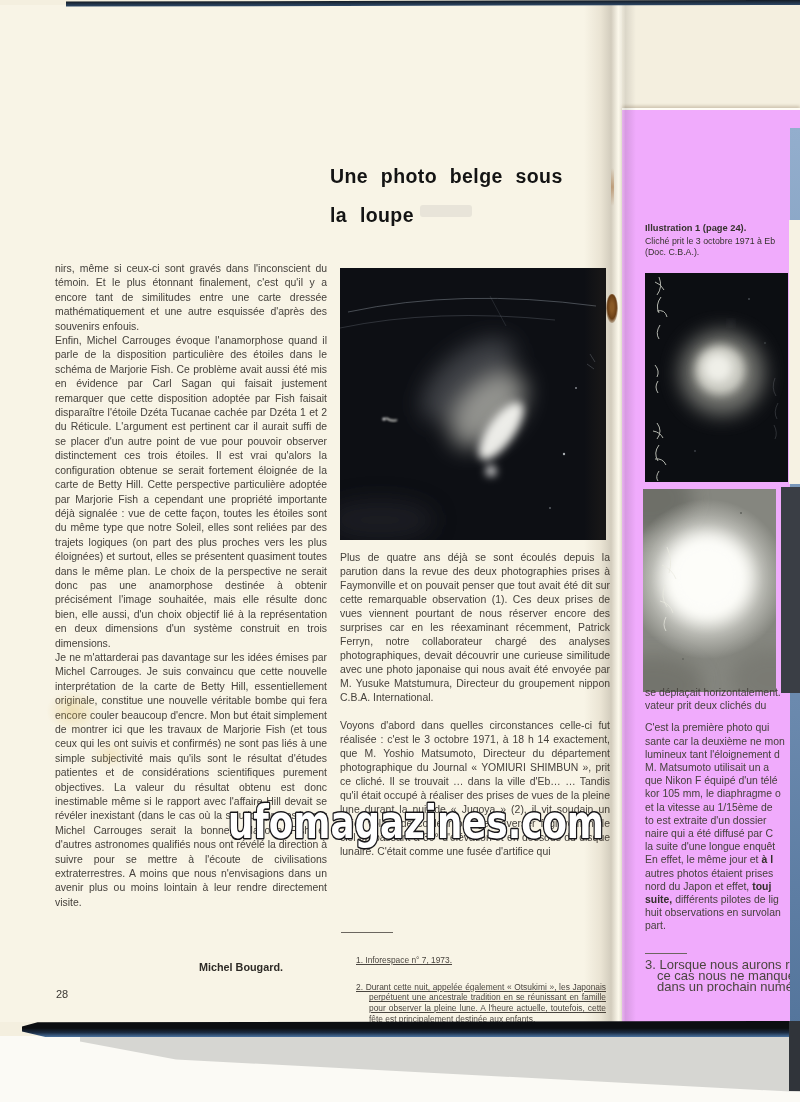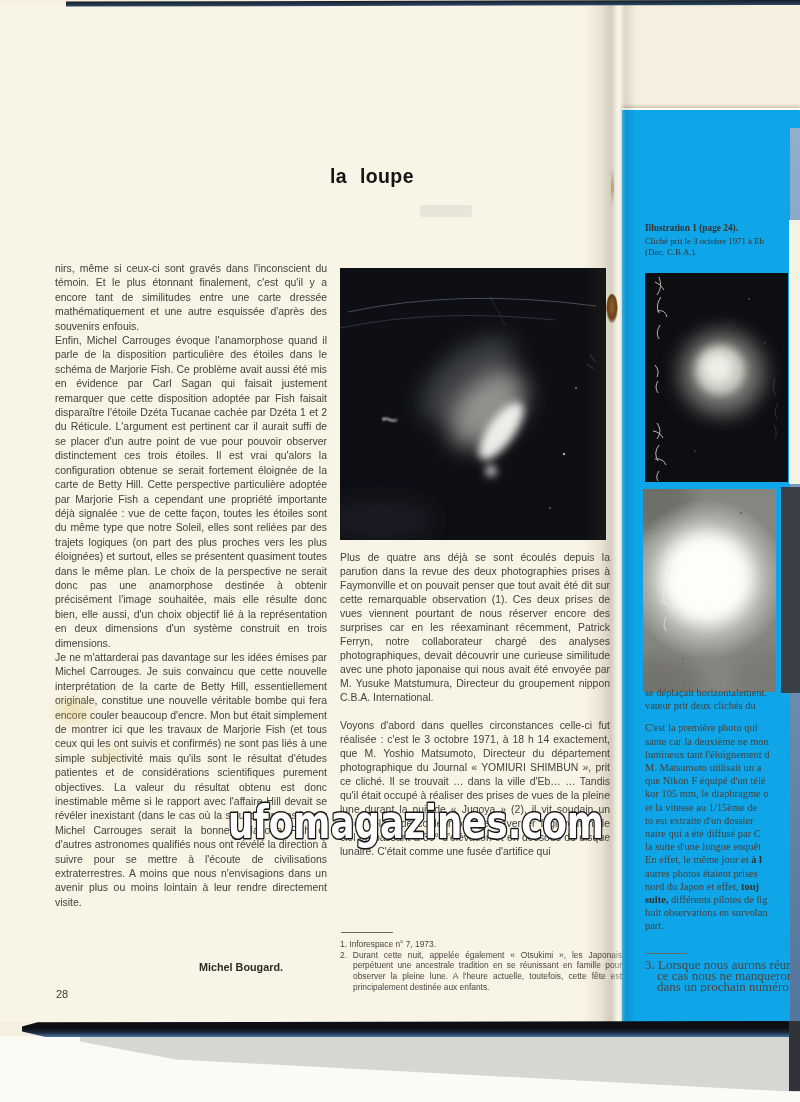--- a/index.html
+++ b/index.html
@@ -1,22 +1,22 @@
 <!DOCTYPE html>
 <html><head>
 <meta charset="utf-8">
 <style>
   html,body{margin:0;padding:0;background:#ffffff;}
   .scan{position:relative;width:800px;height:1102px;background:#f4efdf;overflow:hidden;
         font-family:"Liberation Sans",sans-serif;}
 
   
   .left-page{position:absolute;left:0;top:5px;width:622px;height:1017px;background:#f8f4e6;}
-  .right-page{position:absolute;left:622px;top:108px;width:178px;height:914px;background:#0ea5e9;
-              border-top:2px solid #fffdf4;box-shadow:0 -2px 3px rgba(110,90,55,.28);font-family:Liberation Serif, serif;}
+  .right-page{position:absolute;left:622px;top:108px;width:178px;height:914px;background:#f0abfc;
+              border-top:2px solid #fffdf4;box-shadow:0 -2px 3px rgba(110,90,55,.28);}
   .gutter-shadow{position:absolute;left:584px;top:5px;width:52px;height:1017px;z-index:6;pointer-events:none;
      background:linear-gradient(to right,rgba(0,0,0,0) 0%,rgba(110,85,50,.10) 32%,rgba(60,45,25,.20) 52%,
                 rgba(255,252,240,.45) 66%,rgba(0,0,0,.10) 80%,rgba(0,0,0,0) 100%);}
   .top-line{position:absolute;left:66px;top:0;width:734px;height:5px;z-index:8;
             background:linear-gradient(#141c26,#2e4867);transform:rotate(-0.12deg);transform-origin:right top;}
   .edge-blue{position:absolute;left:790px;top:128px;width:10px;height:900px;z-index:5;
              background:linear-gradient(#93aecd,#54759c);}
   .edge-cream-patch{position:absolute;left:789px;top:220px;width:11px;height:264px;z-index:5;background:#f6f2e3;}
   .edge-dark-photo{position:absolute;left:781px;top:487px;width:19px;height:206px;z-index:5;background:#3a3e45;}
   .bottom-white{position:absolute;left:0;top:1036px;width:800px;height:66px;background:#fbfaf5;z-index:7;}
@@ -51,21 +51,21 @@
   .center-col p + p{margin-top:13px;}
   .byline{position:absolute;left:55px;top:961px;width:272px;z-index:2;text-align:right;
           padding-right:44px;box-sizing:border-box;font-weight:bold;font-size:10.8px;color:#2d2a26;}
   .page-number{position:absolute;left:56px;top:988px;z-index:2;font-size:11px;color:#3a3733;}
 
   .photo-main{position:absolute;left:340px;top:268px;width:266px;height:272px;z-index:2;background:#0d0f14;}
 
   .fn-rule{position:absolute;left:341px;top:932px;width:52px;height:1px;background:#6b665f;z-index:2;}
   .footnotes{position:absolute;left:340px;top:939px;width:282px;z-index:2;font-size:8.4px;line-height:10.7px;
              color:#4a453f;text-align:justify;}
-  .footnotes .fn{margin:0;padding-left:13px;text-indent:-13px;}
+  .footnotes .fn{margin:16px;padding-left:13px;text-indent:-13px;text-decoration:underline;}
 
   
   .caption{position:absolute;left:23px;top:113px;width:152px;color:#35322d;}
   .cap-title{font-weight:bold;font-size:9.3px;margin-bottom:3px;white-space:nowrap;overflow:hidden;}
   .cap-line{font-size:8.8px;line-height:10.6px;white-space:nowrap;overflow:hidden;}
 
   .photo1{position:absolute;left:23px;top:163px;width:143px;height:209px;}
   .photo2{position:absolute;left:21px;top:379px;width:133px;height:203px;}
 
   .right-col{position:absolute;left:23px;top:576px;width:155px;font-size:10.45px;line-height:13.2px;
@@ -175,20 +175,21 @@
     <div class="fn3-rule"></div>
     <div class="fn3">
       <div class="fn3-line">3.  Lorsque nous aurons réuni tout</div>
       <div class="fn3-line">ce cas nous ne manquerons pas </div>
       <div class="fn3-line">dans un prochain numéro.</div>
     </div>
   </div>
 
   <div class="smudge"></div>
   <div class="title">
+    <div class="tl">Une photo belge sous</div>
     <div class="tl">la loupe</div>
   </div>
 
   <div class="textcol left-col">
     <p>nirs, même si ceux-ci sont gravés dans l'inconscient du témoin. Et le plus étonnant finalement, c'est qu'il y a encore tant de similitudes entre une carte dressée mathématiquement et une autre esquissée d'après des souvenirs enfouis.</p>
     <p>Enfin, Michel Carrouges évoque l'anamorphose quand il parle de la disposition particulière des étoiles dans le schéma de Marjorie Fish. Ce problème avait aussi été mis en évidence par Carl Sagan qui faisait justement remarquer que cette disposition adoptée par Fish faisait disparaître l'étoile Dzéta Tucanae cachée par Dzéta 1 et 2 du Réticule. L'argument est pertinent car il aurait suffi de se placer d'un autre point de vue pour pouvoir observer distinctement ces trois étoiles. Il est vrai qu'alors la configuration obtenue se serait fortement éloignée de la carte de Betty Hill. Cette perspective particulière adoptée par Marjorie Fish a cependant une propriété importante déjà signalée : vue de cette façon, toutes les étoiles sont du même type que notre Soleil, elles sont reliées par des trajets logiques (on part des plus proches vers les plus éloignées) et surtout, elles se présentent quasiment toutes dans le même plan. Le choix de la perspective ne serait donc pas une anamorphose destinée à obtenir précisément l'image souhaitée, mais elle résulte donc bien, elle aussi, d'un choix objectif lié à la représentation en deux dimensions d'un système construit en trois dimensions.</p>
     <p>Je ne m'attarderai pas davantage sur les idées émises par Michel Carrouges. Je suis convaincu que cette nouvelle interprétation de la carte de Betty Hill, essentiellement originale, constitue une nouvelle véritable bombe qui fera encore couler beaucoup d'encre. Mon but était simplement de montrer ici que les travaux de Marjorie Fish (et tous ceux qui les ont suivis et confirmés) ne sont pas liés à une simple subjectivité mais qu'ils sont le résultat d'études patientes et de considérations scientifiques purement objectives. La valeur du résultat obtenu est donc inestimable même si le rapport avec l'affaire Hill devait se révéler inexistant (dans le cas où la solution proposée par Michel Carrouges serait la bonne). Marjorie Fish et d'autres astronomes qualifiés nous ont révélé la direction à suivre pour se mettre à l'écoute de civilisations extraterrestres. A moins que nous n'envisagions dans un avenir plus ou moins lointain à leur rendre directement visite.</p>
   </div>
   <div class="byline">Michel  Bougard.</div>
   <div class="page-number">28</div>

